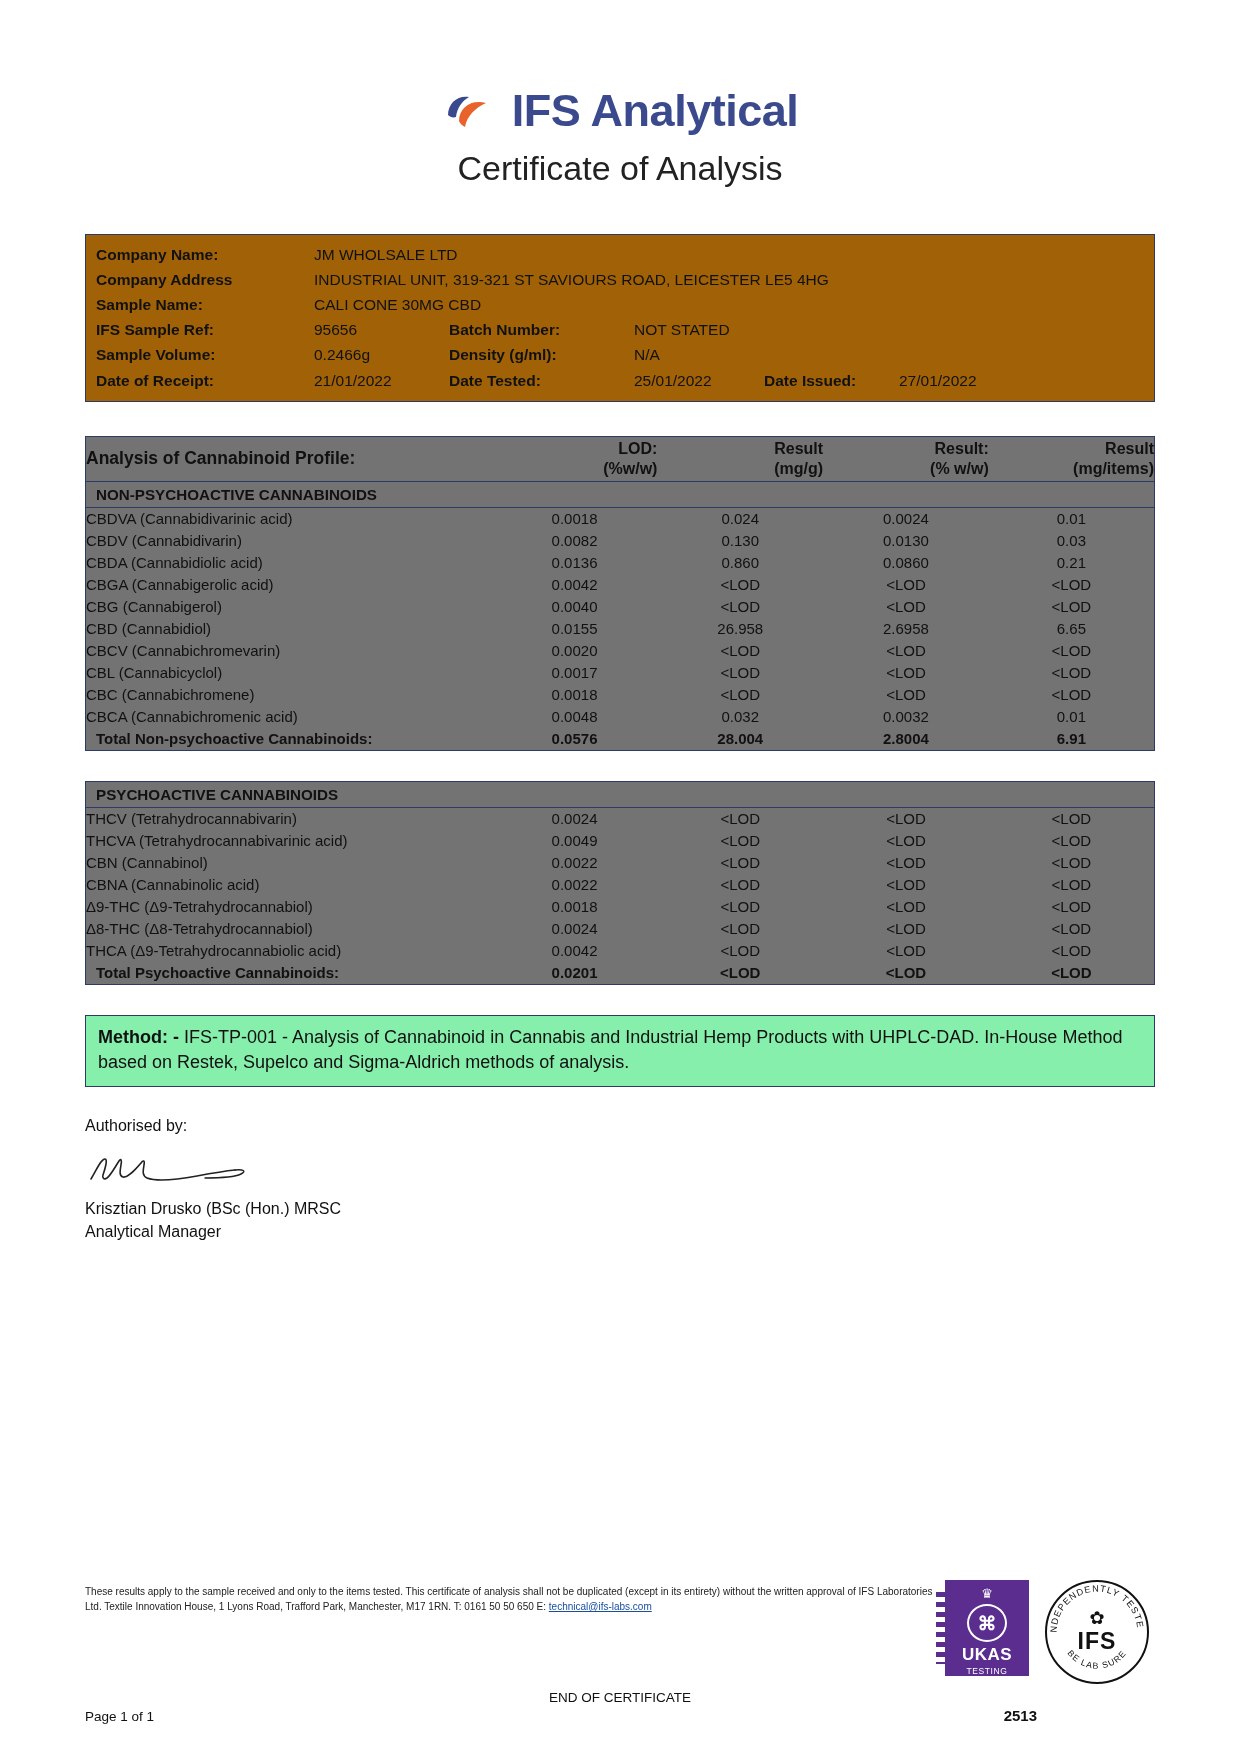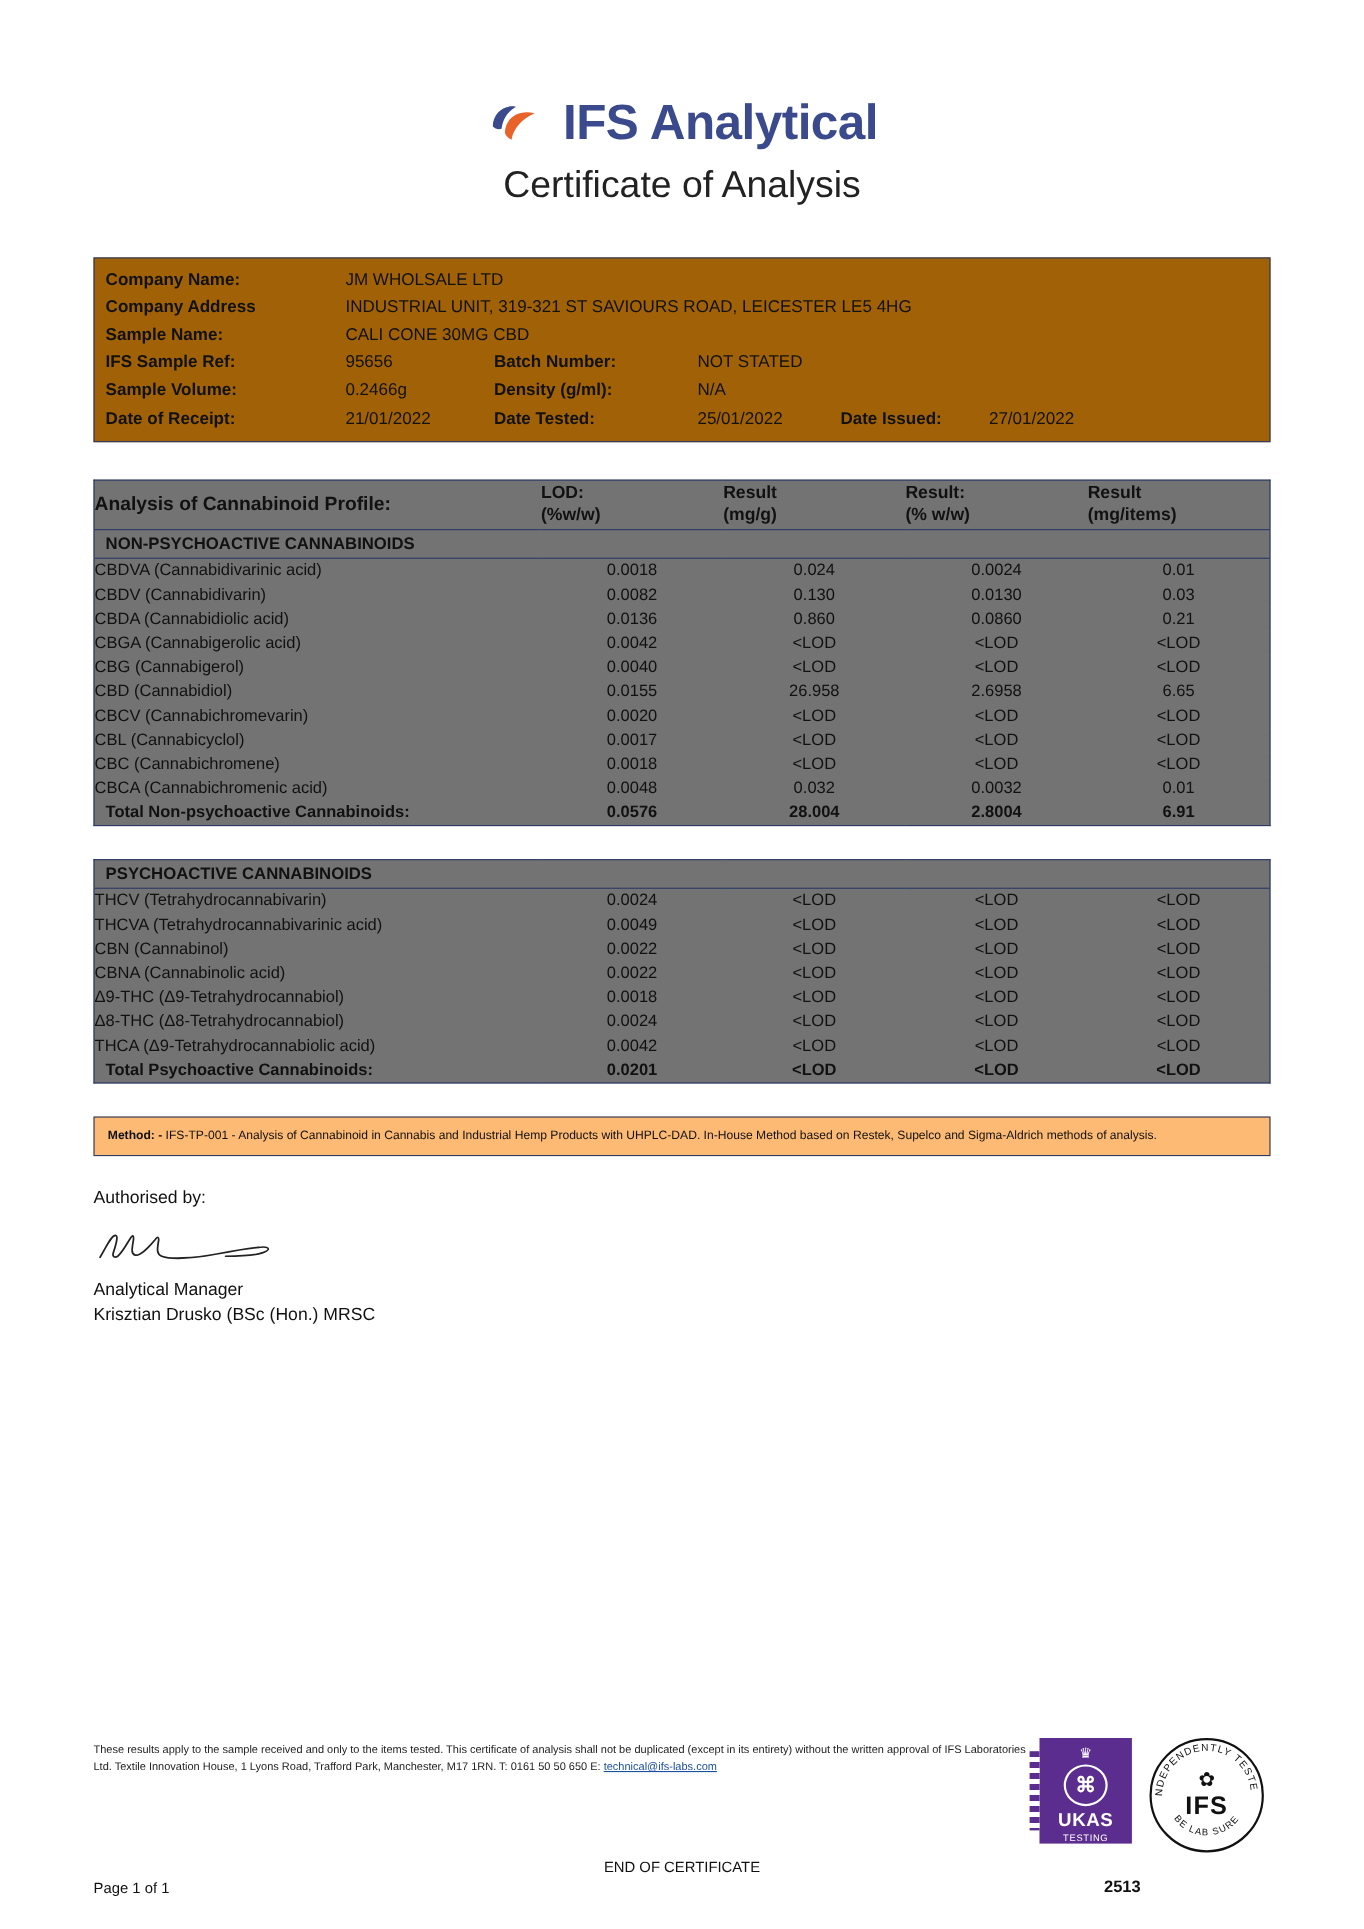--- a/index.html
+++ b/index.html
@@ -82,21 +82,21 @@
 
   .hdr-cell {
     font-weight: bold;
     font-size: 17.5px;
     text-align: left;
     padding-left: 10px;
   }
   .hdr-num {
     font-weight: bold;
     font-size: 16px;
-    text-align: left;
+    text-align: right;
     line-height: 1.22;
   }
   .rule-under-head td { border-bottom: 1.2px solid #2b3a67; }
 
   .group-row td {
     font-weight: bold;
     font-size: 15.2px;
     padding-left: 10px;
     padding-top: 4px;
     padding-bottom: 4px;
@@ -107,23 +107,23 @@
   .total-row td { font-weight: bold; }
   .total-row td.an-name { padding-left: 10px; }
 
   .col-name { width: 38%; }
   .col-v { width: 15.5%; }
 
   
   .method-box {
     margin-top: 30px;
     border: 1.5px solid #2b3a67;
-    background: #fdba74;
+    background: #86efac;
     padding: 9px 12px 10px 12px;
-    font-size: 11px;
+    font-size: 18px;
     line-height: 1.42;
   }
   .method-box b { font-weight: bold; }
 
   
   .auth { margin-top: 30px; font-size: 16px; }
   .sig { margin: 10px 0 6px 0; height: 46px; }
   .sig svg { display: block; }
   .sig-name { font-size: 16px; line-height: 1.45; }
 
@@ -440,22 +440,22 @@
     <b>Method: -</b><span> IFS-TP-001 - Analysis of Cannabinoid in Cannabis and Industrial Hemp Products with UHPLC-DAD. In-House Method based on Restek, Supelco and Sigma-Aldrich methods of analysis.</span>
   </div>
 
   <div class="auth">Authorised by:</div>
   <div class="sig">
     <svg width="220" height="46" viewBox="0 0 220 46">
       <path d="M6 34 C12 24, 16 14, 20 14 C23 14, 20 24, 18 30 C17 33, 19 35, 22 33 C26 30, 30 22, 34 16 C36 13, 37 15, 36 20 C35 26, 34 31, 38 32 C43 33, 50 25, 56 18 C58 15, 60 15, 59 20 C58 26, 57 31, 62 33 C70 36, 90 35, 112 31 C128 28, 140 26, 150 25" fill="none" stroke="#222" stroke-width="1.6" stroke-linecap="round"></path>
       <path d="M150 25 C158 24, 162 26, 156 29 C150 32, 136 33, 120 33" fill="none" stroke="#222" stroke-width="1.4" stroke-linecap="round"></path>
     </svg>
   </div>
+  <div class="sig-name">Krisztian Drusko (BSc (Hon.) MRSC</div>
   <div class="sig-name">Analytical Manager</div>
-  <div class="sig-name">Krisztian Drusko (BSc (Hon.) MRSC</div>
 
   <div class="footer">
     <div class="footer-inner">
       <div class="footer-text">
         <span>These results apply to the sample received and only to the items tested. This certificate of analysis shall not be duplicated (except in its entirety) without the written approval of IFS Laboratories Ltd. Textile Innovation House, 1 Lyons Road, Trafford Park, Manchester, M17 1RN. T: 0161 50 50 650 E: </span><a href="#">technical@ifs-labs.com</a>
       </div>
       <div class="footer-marks">
         <div class="ukas">
           <div class="stripes"></div>
           <div class="crown">♛</div>

